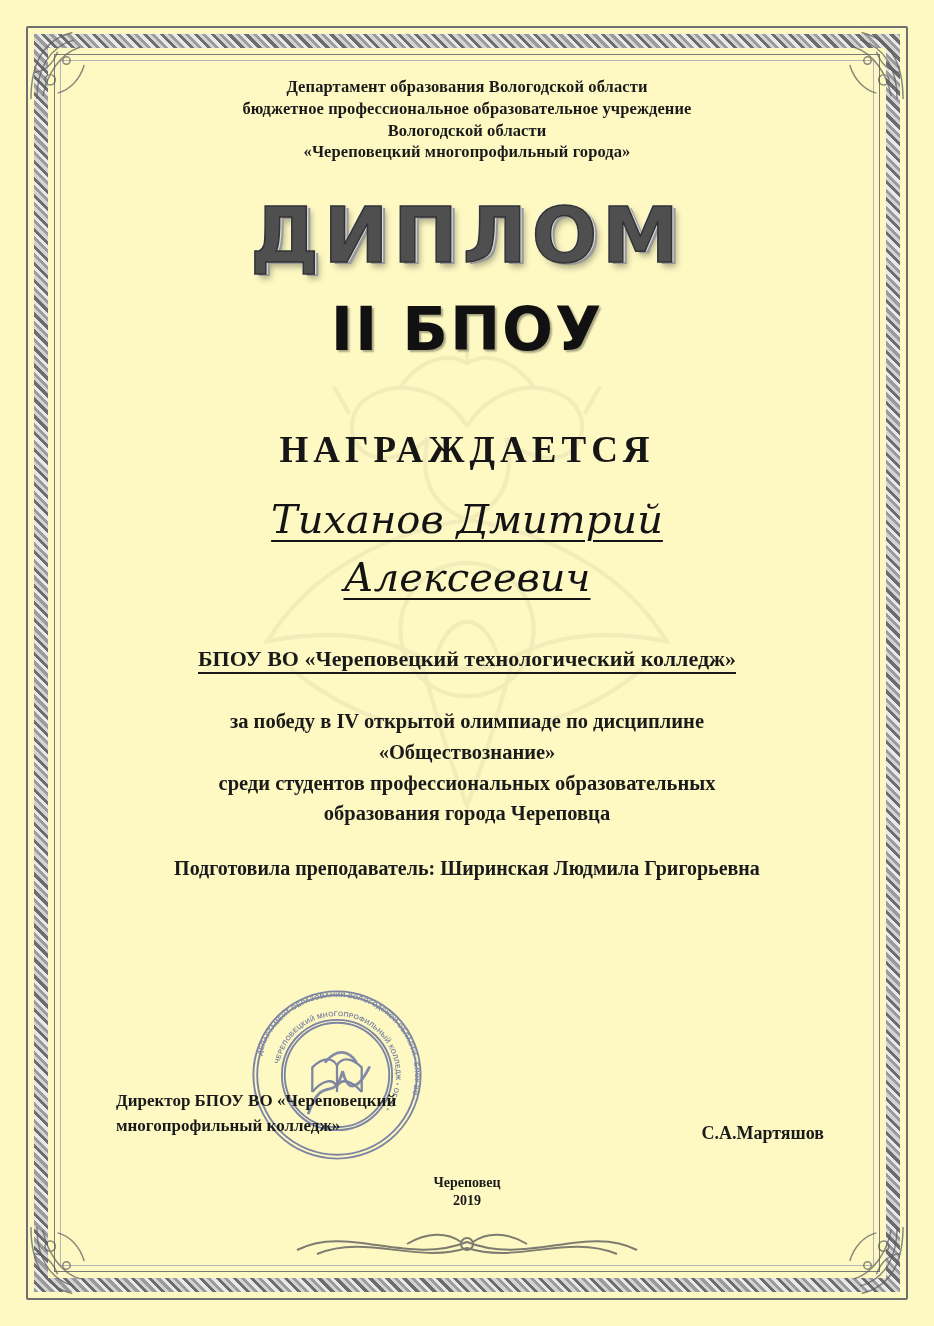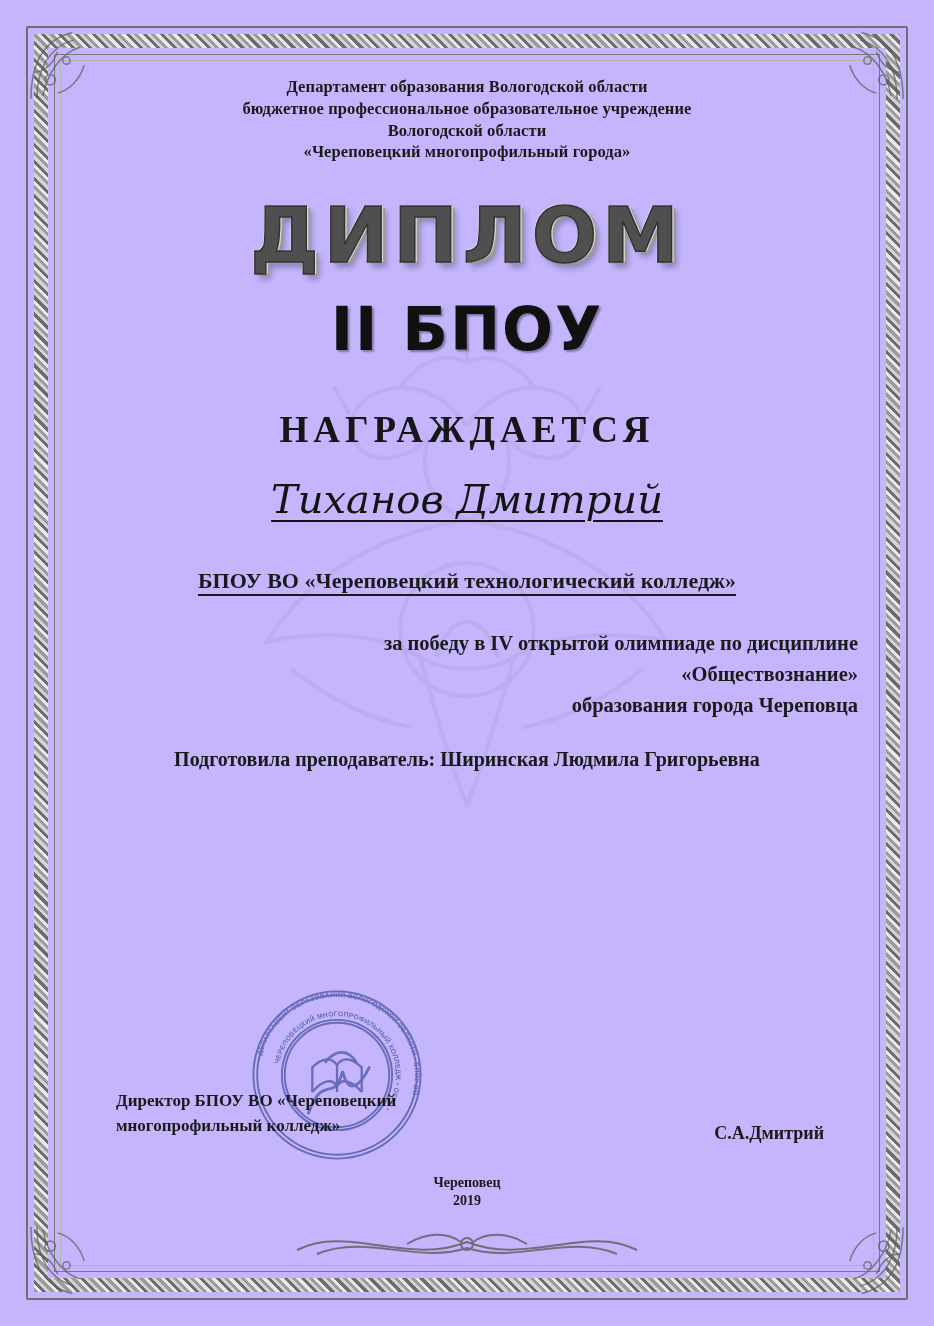--- a/index.html
+++ b/index.html
@@ -13,21 +13,21 @@
     font-family: "Liberation Serif", serif;
     color: #1a1a1a;
     position: relative;
     overflow: hidden;
   }
 
   
   .certificate {
     position: absolute;
     inset: 0;
-    background: #c4b5fd;
+    background: #fef9c3;
   }
 
   .frame-outer {
     position: absolute;
     left: 26px;
     top: 26px;
     right: 26px;
     bottom: 26px;
     border: 2px solid #6f6f6f;
     border-radius: 2px;
@@ -138,21 +138,21 @@
     margin-top: 22px;
     font-family: "DejaVu Sans", sans-serif;
     font-weight: bold;
     font-size: 60px;
     letter-spacing: 2px;
     color: #111;
     text-shadow: 2px 2px 2px rgba(0,0,0,.35);
   }
 
   .awarded-word {
-    margin-top: 44px;
+    margin-top: 64px;
     font-size: 37px;
     font-weight: bold;
     letter-spacing: 5px;
     color: #161616;
   }
 
   .recipient {
     margin-top: 19px;
     font-family: "DejaVu Serif", serif;
     font-style: italic;
@@ -173,21 +173,20 @@
     text-decoration: underline;
     text-decoration-thickness: 2px;
     text-underline-offset: 6px;
   }
 
   .reason {
     margin-top: 34px;
     font-size: 20.5px;
     font-weight: bold;
     line-height: 1.5;
-    text-align: right;
   }
   .reason .sub {
     display: block;
   }
 
   .teacher {
     margin-top: 28px;
     font-size: 20px;
     font-weight: bold;
   }
@@ -333,27 +332,29 @@
     </div>
 
     <div class="title-diploma">ДИПЛОМ</div>
 
     <div class="title-place">II БПОУ</div>
 
     <div class="awarded-word">НАГРАЖДАЕТСЯ</div>
 
     <div class="recipient">
       <span>Тиханов Дмитрий</span>
+      <span class="line2">Алексеевич</span>
     </div>
 
     <div class="institution">БПОУ ВО «Череповецкий технологический колледж»</div>
 
     <div class="reason">
       <span class="sub">за победу в IV открытой олимпиаде по дисциплине</span>
       <span class="sub">«Обществознание»</span>
+      <span class="sub">среди студентов профессиональных образовательных</span>
       <span class="sub">образования города Череповца</span>
     </div>
 
     <div class="teacher">Подготовила преподаватель: Ширинская Людмила Григорьевна</div>
 
     <svg class="stamp" viewBox="0 0 200 200">
       <defs>
         <path id="arcOuter" d="M100,100 m-82,0 a82,82 0 1,1 164,0 a82,82 0 1,1 -164,0"></path>
         <path id="arcInner" d="M100,100 m-62,0 a62,62 0 1,1 124,0 a62,62 0 1,1 -124,0"></path>
       </defs>
@@ -378,21 +379,21 @@
         <path d="M70 140 C86 96 96 132 106 96 C112 122 124 112 134 92"></path>
         <path d="M88 86 C100 72 112 74 120 86"></path>
       </g>
     </svg>
 
     <div class="sign-row">
       <div class="sign-left">
         <div>Директор БПОУ ВО «Череповецкий</div>
         <div>многопрофильный колледж»</div>
       </div>
-      <div class="sign-right">С.А.Дмитрий</div>
+      <div class="sign-right">С.А.Мартяшов</div>
     </div>
 
     <div class="place-year">
       <span>Череповец</span>
       <span class="year">2019</span>
     </div>
 
   </div>
 </div>
 

